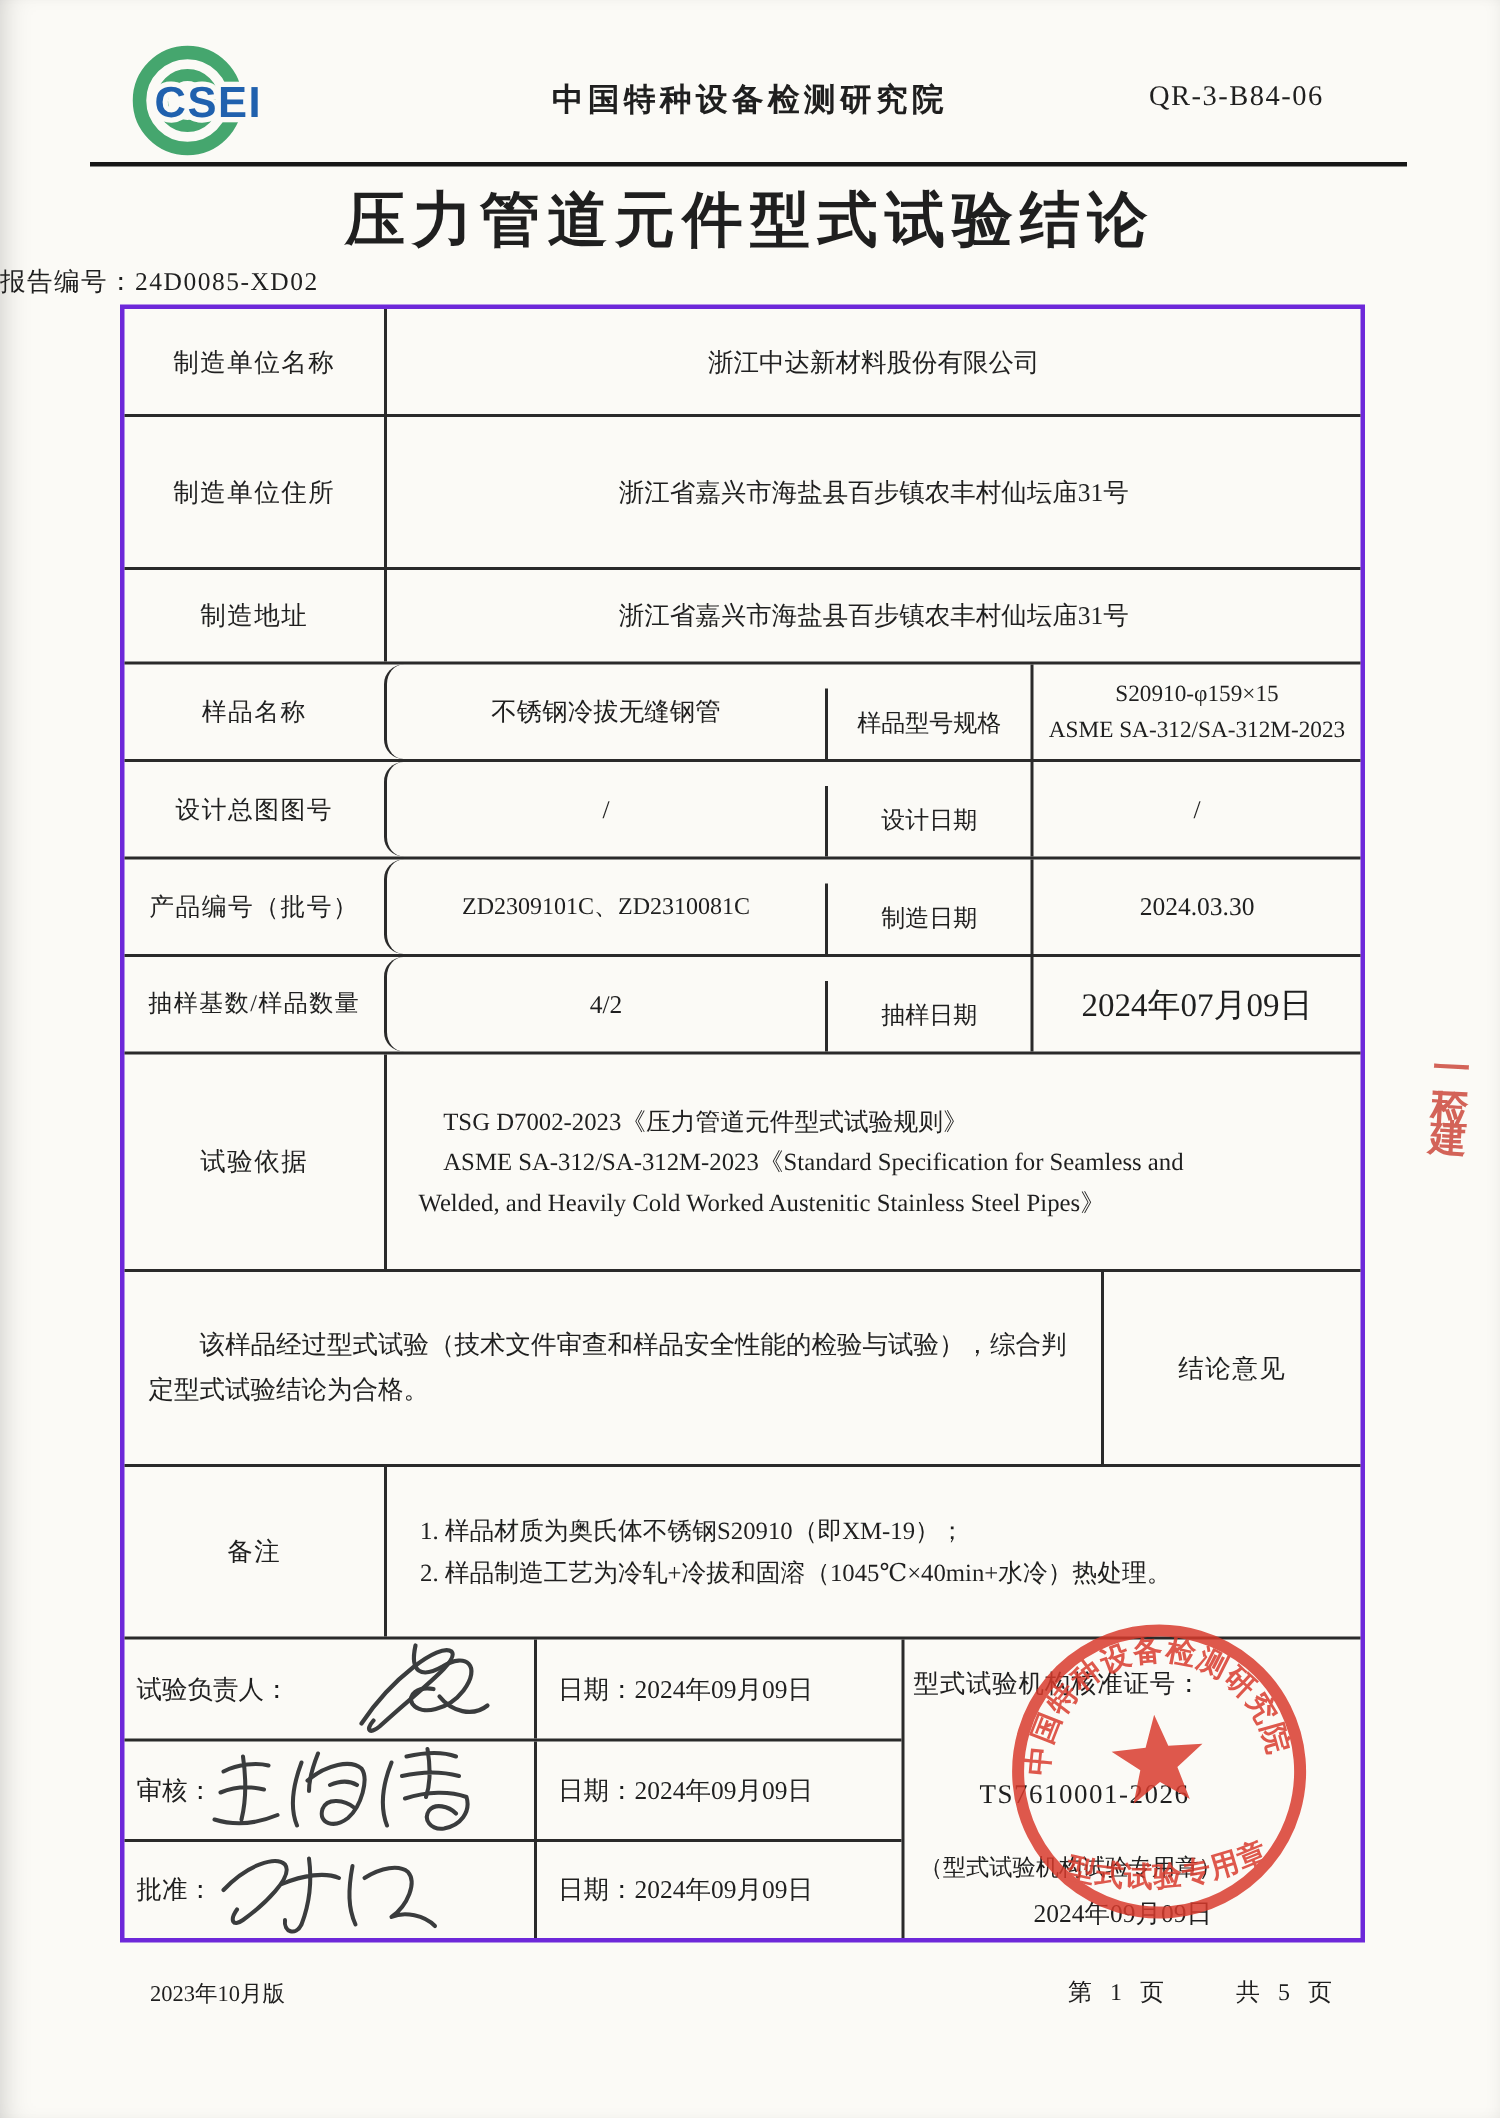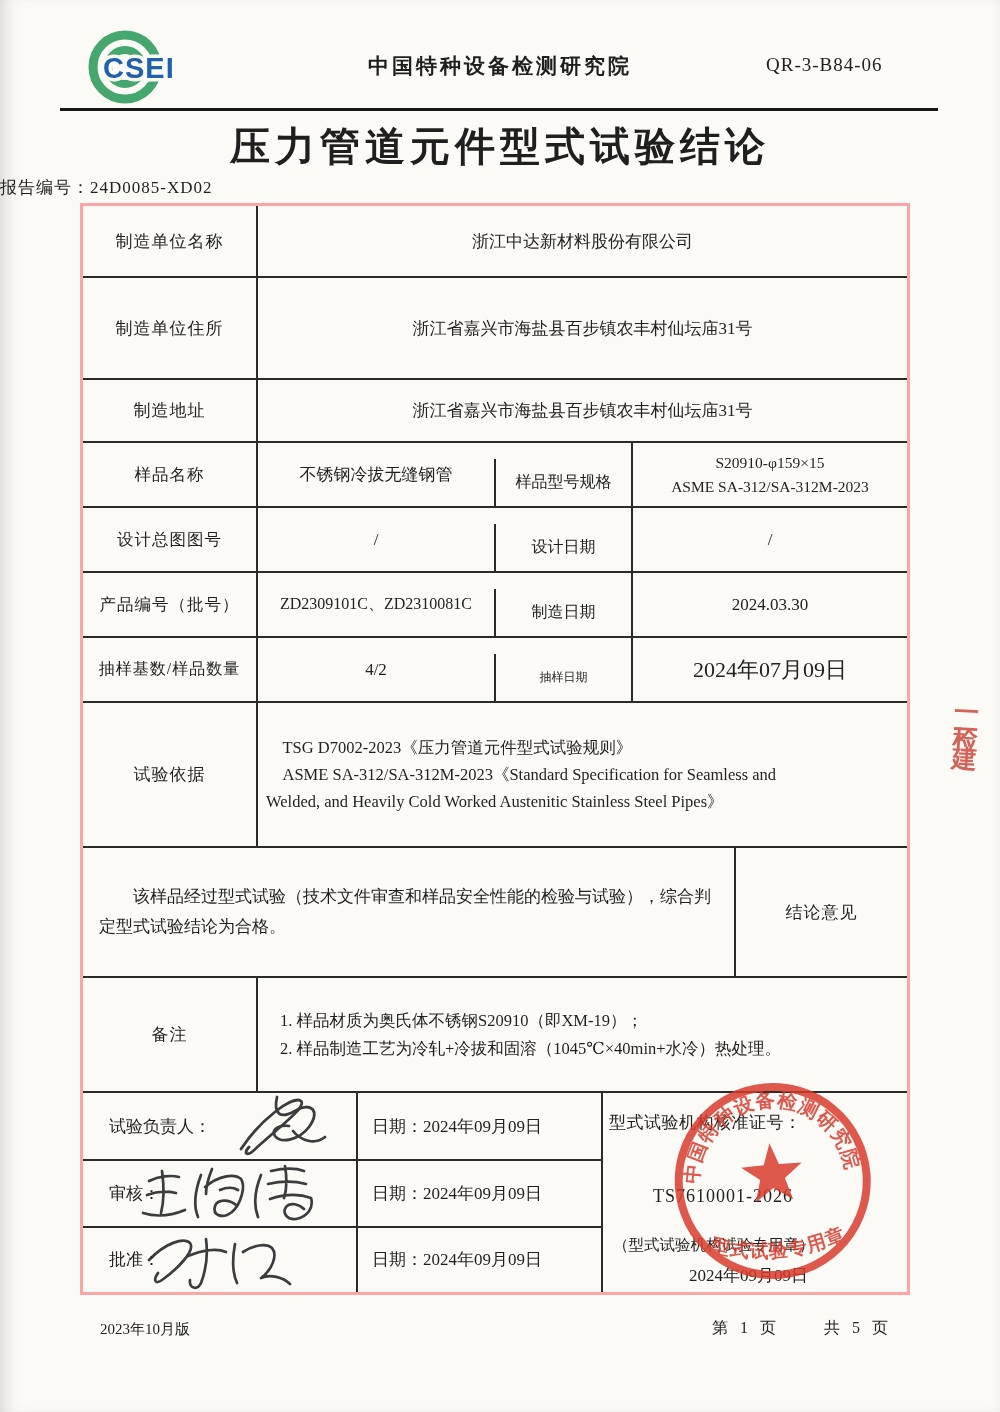--- a/index.html
+++ b/index.html
@@ -13,40 +13,40 @@
   
   .logo { position:absolute; left:86px; top:26px; }
   .hdr-org { position:absolute; top:52px; left:0; width:100%; text-align:center;
              font-size:21px; font-weight:600; letter-spacing:3px; }
   .hdr-code { position:absolute; top:54px; left:766px; font-size:19px; letter-spacing:1px; }
   .hdr-rule { position:absolute; top:108px; left:60px; width:878px; height:3px; background:#171717; }
   .doc-title { position:absolute; top:119px; left:0; width:100%; text-align:center;
                font-size:40px; font-weight:bold; letter-spacing:5px; }
   .report-no { position:absolute; top:176px; left:0; width:902px; text-align:left; font-size:17px; letter-spacing:1px; }
   
-  .tbl { position:absolute; left:80px; top:203px; width:824px; border:3px solid #fca5a5; background:transparent; }
+  .tbl { position:absolute; left:80px; top:203px; width:824px; border:3px solid #6d28d9; background:transparent; }
   .trow { display:flex; box-sizing:border-box; }
   .trow + .trow { border-top:2px solid #2a2a2a; }
   .cell { box-sizing:border-box; display:flex; align-items:center; justify-content:center;
           text-align:center; font-size:17px; padding:4px 8px; }
   .cell + .cell { border-left:2px solid #2a2a2a; }
   .lab { width:173px; flex:none; letter-spacing:1px; }
-  .c2  { width:238px; flex:none; }
+  .c2  { width:294px; flex:none;border-radius:13px; }
   .c3  { width:137px; flex:none; padding:4px 2px;margin-top:16px; }
   .c4  { flex:1; white-space:pre-line; font-size:15.5px; line-height:1.5; }
   .val { flex:1; }
   .pre { flex:1; white-space:pre-wrap; text-align:left; justify-content:flex-start;
-         font-size:16.5px; line-height:1.65; padding:8px 8px; }
+         font-size:16.5px; line-height:1.65; padding:8px 21px; }
   .pre17 { font-size:17px; line-height:1.75; padding:8px 16px; }
   
   .sign-left { width:518px; flex:none; display:flex; flex-direction:column; }
   .srow { display:flex; height:67px; box-sizing:border-box; }
   .srow + .srow { border-top:2px solid #2a2a2a; }
   .role { width:273px; flex:none; position:relative; display:flex; align-items:center;
-          padding-left:26px; font-size:17px; box-sizing:border-box; }
+          padding-left:8px; font-size:17px; box-sizing:border-box; }
   .sdate { flex:1; border-left:2px solid #2a2a2a; display:flex; align-items:center;
            padding-left:14px; font-size:17px; box-sizing:border-box; }
   .sign-right { flex:1; border-left:2px solid #2a2a2a; position:relative; font-size:17px; }
   .cert-label { position:absolute; top:18px; left:6px; width:295px; text-align:left; letter-spacing:.5px; }
   .cert-no   { position:absolute; top:93px; left:50px; font-size:18px; letter-spacing:1px; }
   .seal-note { position:absolute; top:142px; left:10px; font-size:15.5px; }
   .appr-date { position:absolute; top:171px; left:86px; font-size:17px; }
   .sig { position:absolute; pointer-events:none; }
   
   .stamp { position:absolute; left:660px; top:1068px; opacity:.84; transform:rotate(-5deg); z-index:3; }
@@ -110,21 +110,21 @@
     <div class="trow" style="height:65px">
       <div class="cell lab" style="font-size:16.5px">产品编号（批号）</div>
       <div class="cell c2" style="font-size:16px">ZD2309101C、ZD2310081C</div>
       <div class="cell c3" style="font-size:16px">制造日期</div>
       <div class="cell c4" style="font-size:17px">2024.03.30</div>
     </div>
 
     <div class="trow" style="height:65px">
       <div class="cell lab" style="font-size:16px">抽样基数/样品数量</div>
       <div class="cell c2">4/2</div>
-      <div class="cell c3" style="font-size:12px">抽样日期</div>
+      <div class="cell c3" style="font-size:16px">抽样日期</div>
       <div class="cell c4" style="font-size:22px">2024年07月09日</div>
     </div>
 
     <div class="trow" style="height:145px">
       <div class="cell lab">试验依据</div>
       <div class="cell pre">    TSG D7002-2023《压力管道元件型式试验规则》
     ASME SA-312/SA-312M-2023《Standard Specification for Seamless and
 Welded, and Heavily Cold Worked Austenitic Stainless Steel Pipes》</div>
     </div>
 

